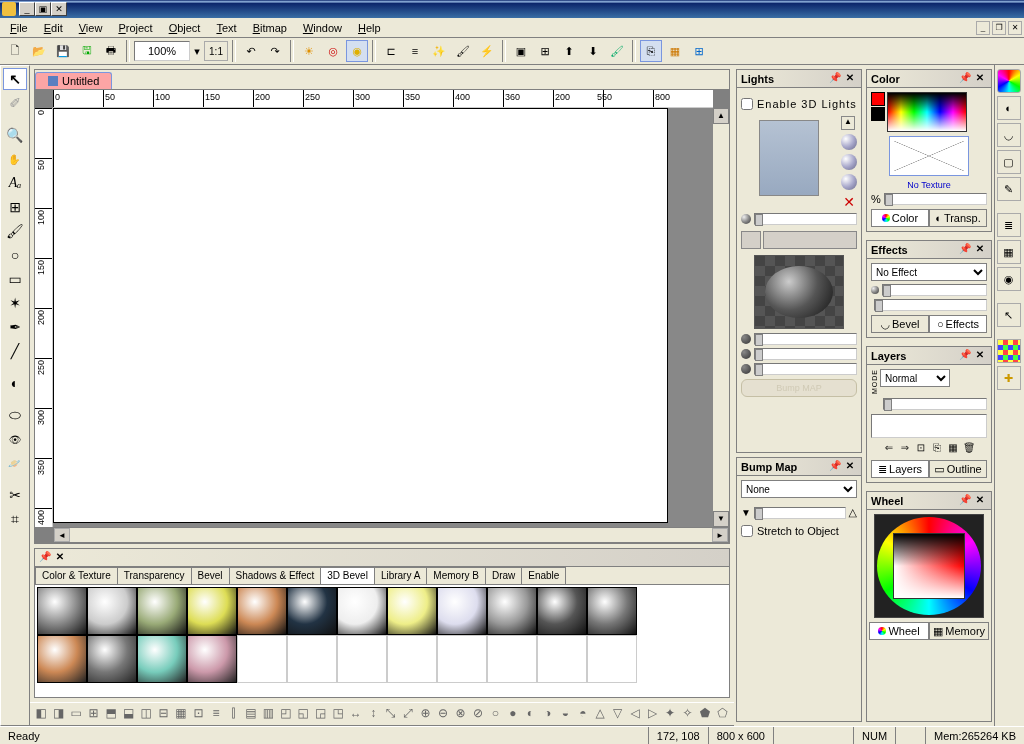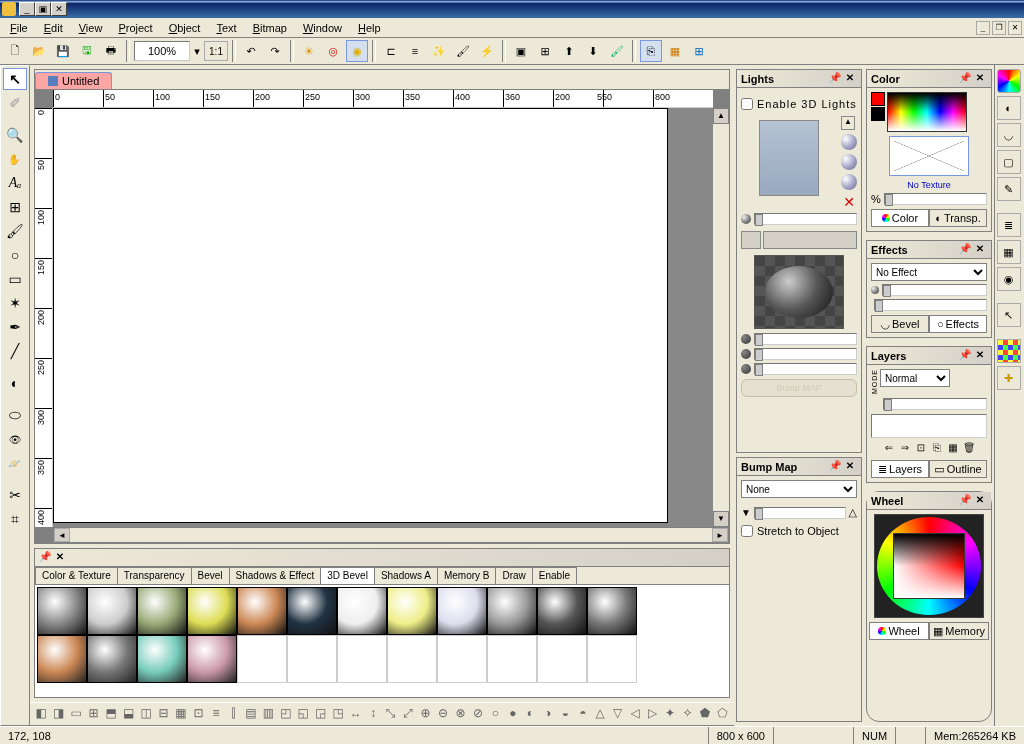--- a/index.html
+++ b/index.html
@@ -297,21 +297,21 @@
       <div class="panel-header">
         <span class="pbtn">📌</span>
         <span class="pbtn">✕</span>
       </div>
       <div class="style-tabs" id="styleTabs">
           <div class="style-tab">Color &amp; Texture</div>
           <div class="style-tab">Transparency</div>
           <div class="style-tab">Bevel</div>
           <div class="style-tab">Shadows &amp; Effect</div>
           <div class="style-tab active">3D Bevel</div>
-          <div class="style-tab">Shadows A</div>
+          <div class="style-tab">Library A</div>
           <div class="style-tab">Memory B</div>
           <div class="style-tab">Draw</div>
           <div class="style-tab">Enable</div>
         </div>
       <div class="style-grid">
         <div class="style-row" id="styleRow1">
             <div class="swatch" style="background: radial-gradient(circle at 35% 30%, rgb(255, 255, 255), rgb(136, 136, 136), rgb(17, 17, 17));"></div>
             <div class="swatch" style="background: radial-gradient(circle at 35% 30%, rgb(255, 255, 255), rgb(204, 204, 204), rgb(17, 17, 17));"></div>
             <div class="swatch" style="background: radial-gradient(circle at 35% 30%, rgb(255, 255, 255), rgb(153, 170, 119), rgb(17, 17, 17));"></div>
             <div class="swatch" style="background: radial-gradient(circle at 35% 30%, rgb(255, 255, 255), rgb(221, 221, 85), rgb(17, 17, 17));"></div>
@@ -546,21 +546,21 @@
                 <span>Layers</span>
               </div>
             <div class="tab-btn">
                 <span>▭</span>
                 <span>Outline</span>
               </div>
           </div>
         </div>
       </div>
 
-      <div class="panel" style="flex:1;border-radius:13px;">
+      <div class="panel" style="flex:1;">
         <div class="panel-header">
           <span class="ptitle">Wheel</span>
           <span class="pbtn">📌</span>
           <span class="pbtn">✕</span>
         </div>
         <div class="panel-body" style="padding:2px;">
           <div class="wheel"></div>
           <div class="tab-btns">
             <div class="tab-btn active">
                 <span style="width:8px;height:8px;border-radius:50%;background:conic-gradient(red,yellow,lime,cyan,blue,magenta,red);"></span>
@@ -588,19 +588,20 @@
       <div style="height:6px;"></div>
       <div class="rtbtn">↖</div>
       <div style="height:6px;"></div>
       <div class="rtbtn" style="background:repeating-conic-gradient(#f44 0 25%,#4f4 0 50%,#44f 0 75%,#ff4 0 100%) 0 0/10px 10px;"></div>
       <div class="rtbtn" style="color:#c90;">✚</div>
     </div>
   </div>
 </div>
 
 <div class="statusbar">
+  <div class="cell">Ready</div>
   <div class="cell">172, 108</div>
   <div class="cell">800 x 600</div>
   <div class="cell" style="width:80px;"></div>
   <div class="cell">NUM</div>
   <div class="cell" style="width:30px;"></div>
   <div class="cell">Mem:265264 KB</div>
 </div>
 
 </body></html>

